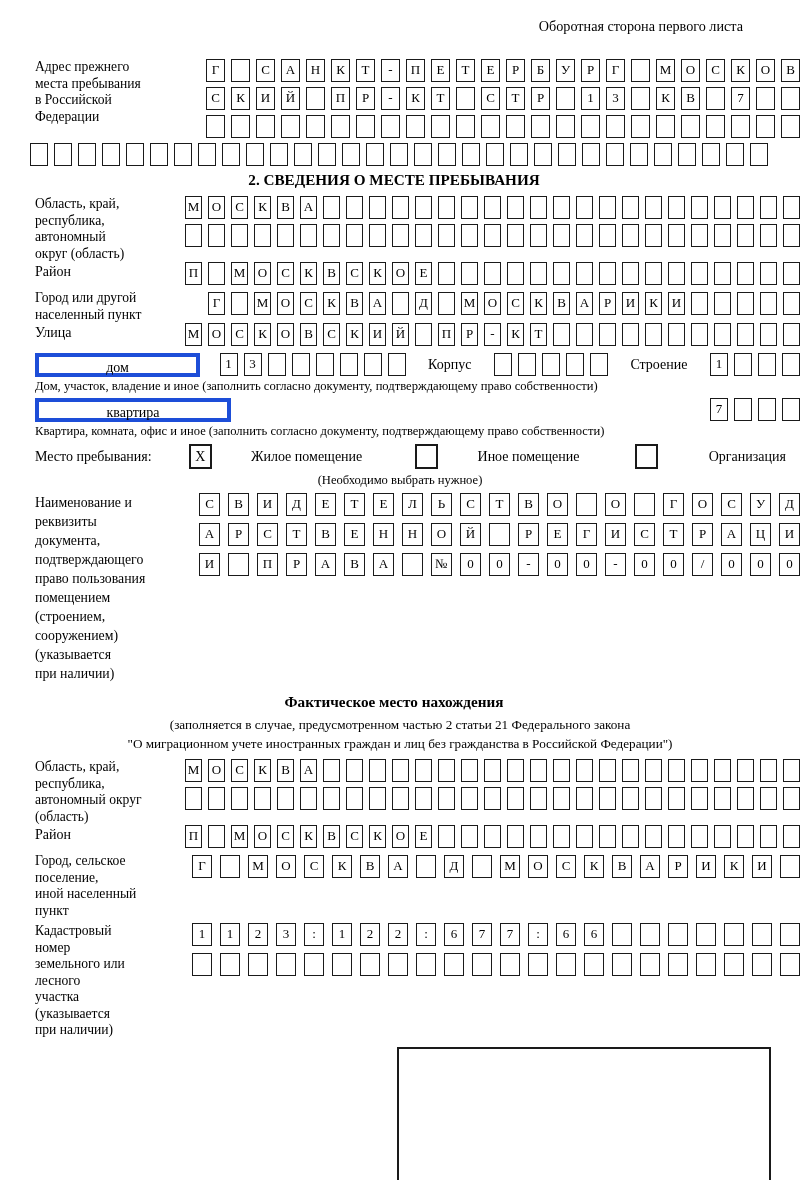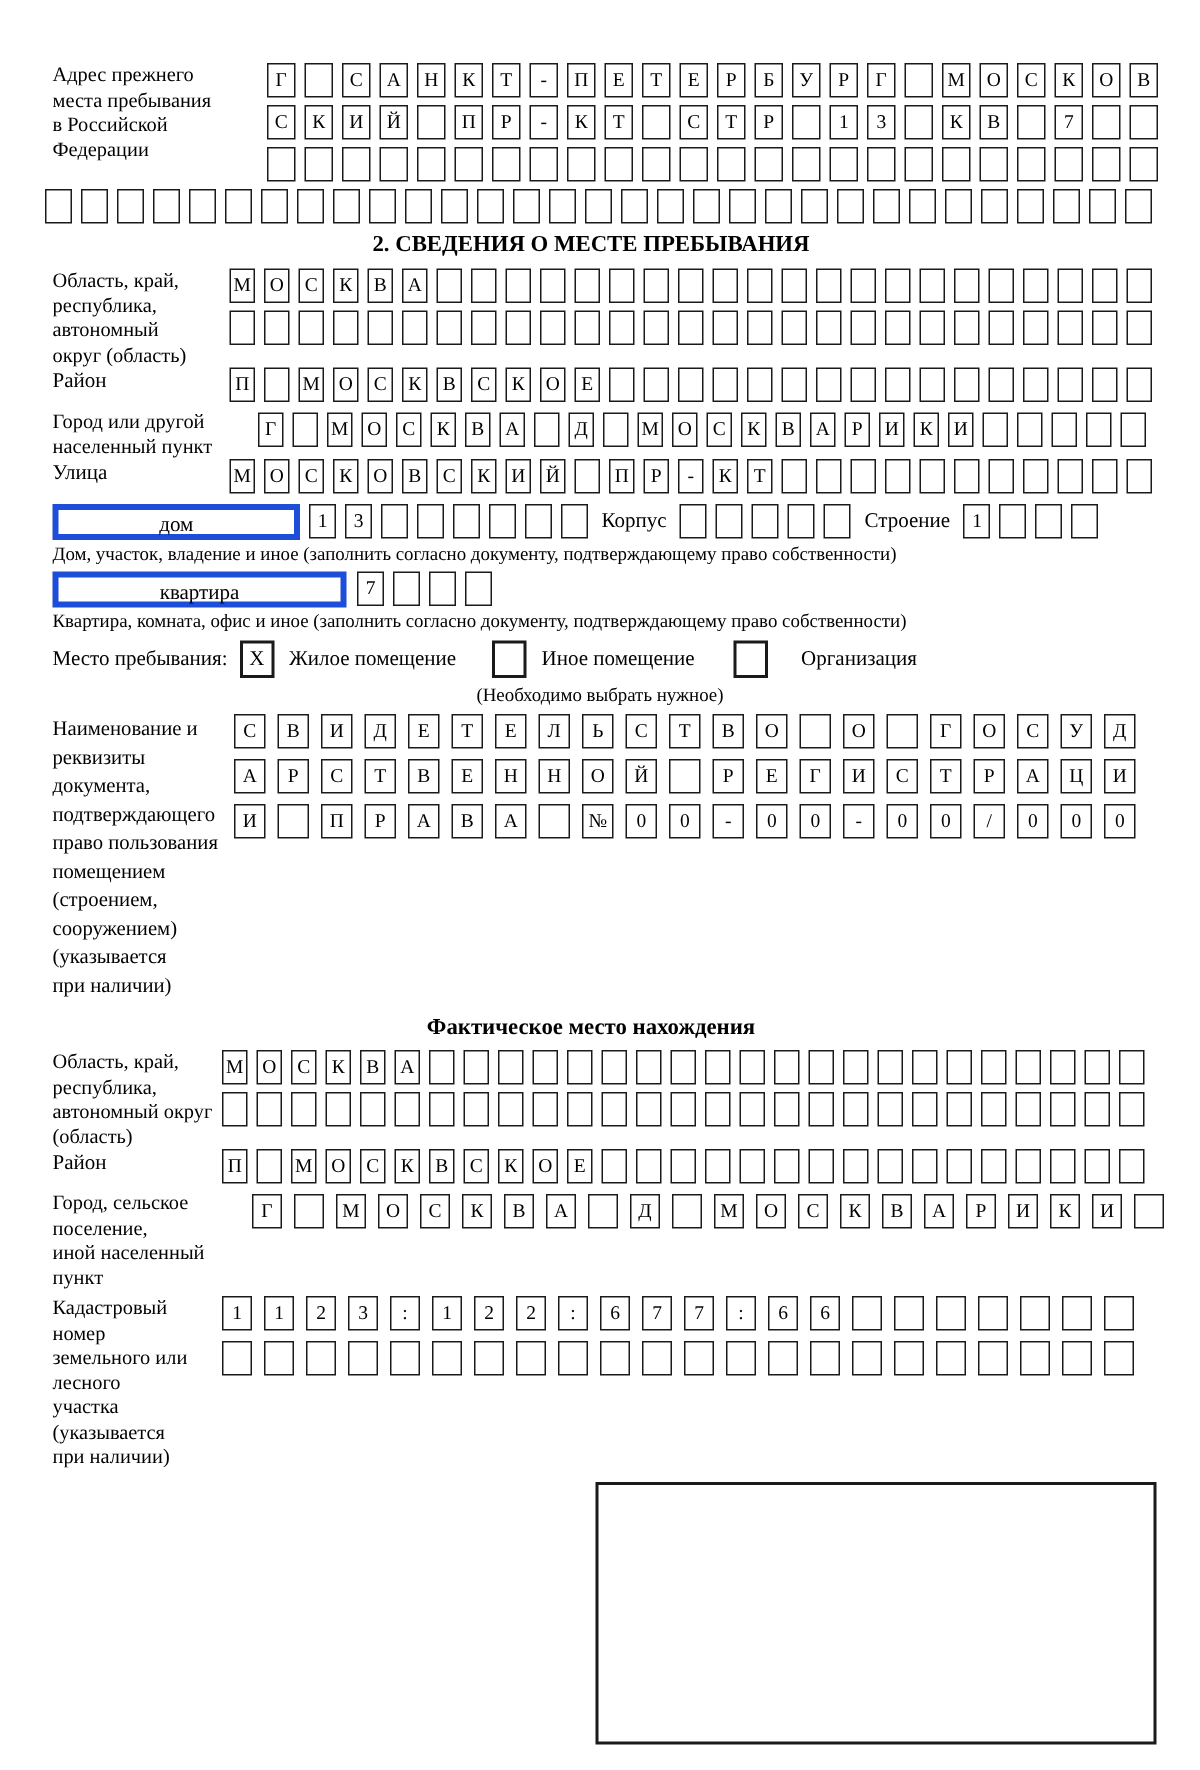--- a/index.html
+++ b/index.html
@@ -11,21 +11,21 @@
     font-size:14px;
     overflow:hidden;
     box-sizing:border-box;
     padding-top:18px;
   }
   .header-title{
     text-align:right;
     margin-right:57px;
     font-size:14.2px;
   }
-  .row{display:flex;align-items:flex-start;}
+  .row{display:flex;align-items:flex-start;justify-content:space-between;}
   .label{
     font-size:14px;line-height:20.5px;
     flex-shrink:0;
   }
   .cells{display:flex;column-gap:6px;flex-wrap:nowrap;}
   .grid-row{margin-bottom:5px;}
   .cell{
     display:inline-block;box-sizing:border-box;
     border:1.7px solid #1a1a1a;
     height:23px;line-height:20px;
@@ -69,20 +69,21 @@
     width:374px;height:175px;
     border:2px solid #1a1a1a;
   }
   .caption-lines div{line-height:19px;}
 </style>
 </head>
 <body>
 
 <div class="page">
 
+  <div class="header-title">Оборотная сторона первого листа</div>
 
   <div class="row" style="margin-top:24px;">
     <div class="label lbl-2line" style="margin-left:35px;width:143px;">
         <div>Адрес прежнего</div>
         <div>места пребывания</div>
         <div>в Российской</div>
         <div>Федерации</div>
       </div>
     <div>
       <div class="cells grid-row w19">
@@ -499,20 +500,24 @@
           <span class="cell">0</span>
           <span class="cell">/</span>
           <span class="cell">0</span>
           <span class="cell">0</span>
           <span class="cell">0</span>
         </div>
     </div>
   </div>
 
   <div class="h-center" style="margin-top:10px;margin-bottom:4px;">Фактическое место нахождения</div>
+  <div class="fakt-note caption-lines">
+      <div>(заполняется в случае, предусмотренном частью 2 статьи 21 Федерального закона</div>
+      <div>"О миграционном учете иностранных граждан и лиц без гражданства в Российской Федерации")</div>
+    </div>
 
   <div class="row" style="margin-top:6px;">
     <div class="label lbl-2line" style="margin-left:35px;width:113px;">
         <div>Область, край,</div>
         <div>республика,</div>
         <div>автономный округ</div>
         <div>(область)</div>
       </div>
     <div>
       <div class="cells grid-row w17">

